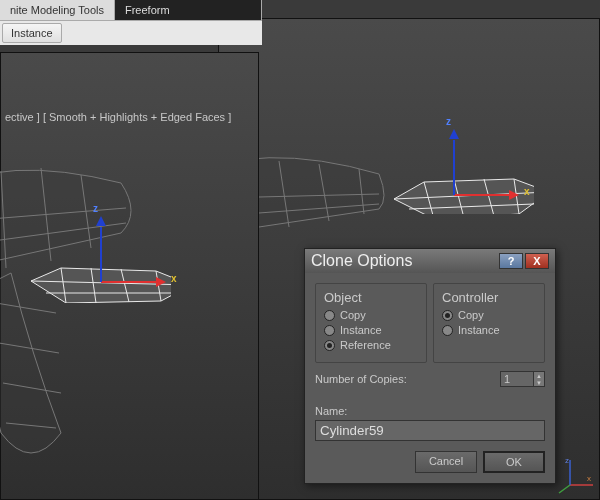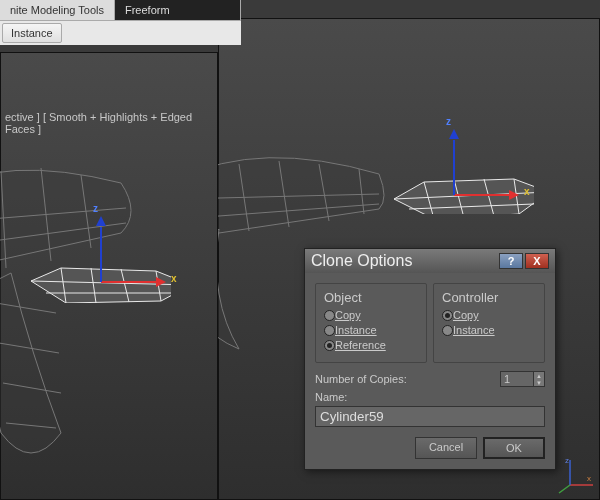--- a/index.html
+++ b/index.html
@@ -9,21 +9,21 @@
   background: #3a3a3a;
   color: #cacaca;
   width: 600px;
   height: 500px;
   overflow: hidden;
   position: relative;
 }
 .ribbon {
   position: absolute;
   top: 0; left: 0;
-  width: 241px;
+  width: 262px;
   background: #e8e8e8;
   color: #333;
 }
 .ribbon .tabs {
   display: flex;
   border-bottom: 1px solid #aaa;
 }
 .ribbon .tab {
   padding: 4px 10px;
   background: #dcdcdc;
@@ -49,21 +49,21 @@
   font-size: 11px;
   color: #c8c8c8;
 }
 .viewport-left, .viewport-right {
   position: absolute;
   top: 18px;
   bottom: 0;
   background: linear-gradient(#4a4a4a,#2e2e2e);
   border: 1px solid #111;
 }
-.viewport-left { left: 0; width: 218px; top: 52px; }
+.viewport-left { left: 0; width: 259px; top: 52px; }
 .viewport-right { left: 218px; right: 0; }
 
 .gizmo {
   position: absolute;
 }
 .axis {
   position: absolute;
   transform-origin: left center;
 }
 .axis .line {
@@ -148,22 +148,22 @@
   border-radius: 2px;
   padding: 6px 8px 8px;
 }
 .fset .legend {
   font-size: 13px;
   margin-bottom: 4px;
 }
 .radio-row {
   display: flex;
   align-items: center;
+  gap: 5px;
   margin: 3px 0;
-  text-decoration: underline;
 }
 .radio {
   width: 11px;
   height: 11px;
   border: 1px solid #222;
   border-radius: 50%;
   background: #888;
   position: relative;
 }
 .radio.checked::after {
@@ -371,21 +371,21 @@
       <span>Number of Copies:</span>
       <div style="flex:1"></div>
       <div class="spinner">
         <span class="num">1</span>
         <span class="arrows">
           <div>▲</div>
           <div>▼</div>
         </span>
       </div>
     </div>
-    <div style="margin-top:4px">
+    <div style="margin-top:18px">
       <div>Name:</div>
       <input class="name-input" value="Cylinder59" style="">
     </div>
     <div class="buttons">
       <div class="btn">Cancel</div>
       <div class="btn default">OK</div>
     </div>
   </div>
 </div>
 

